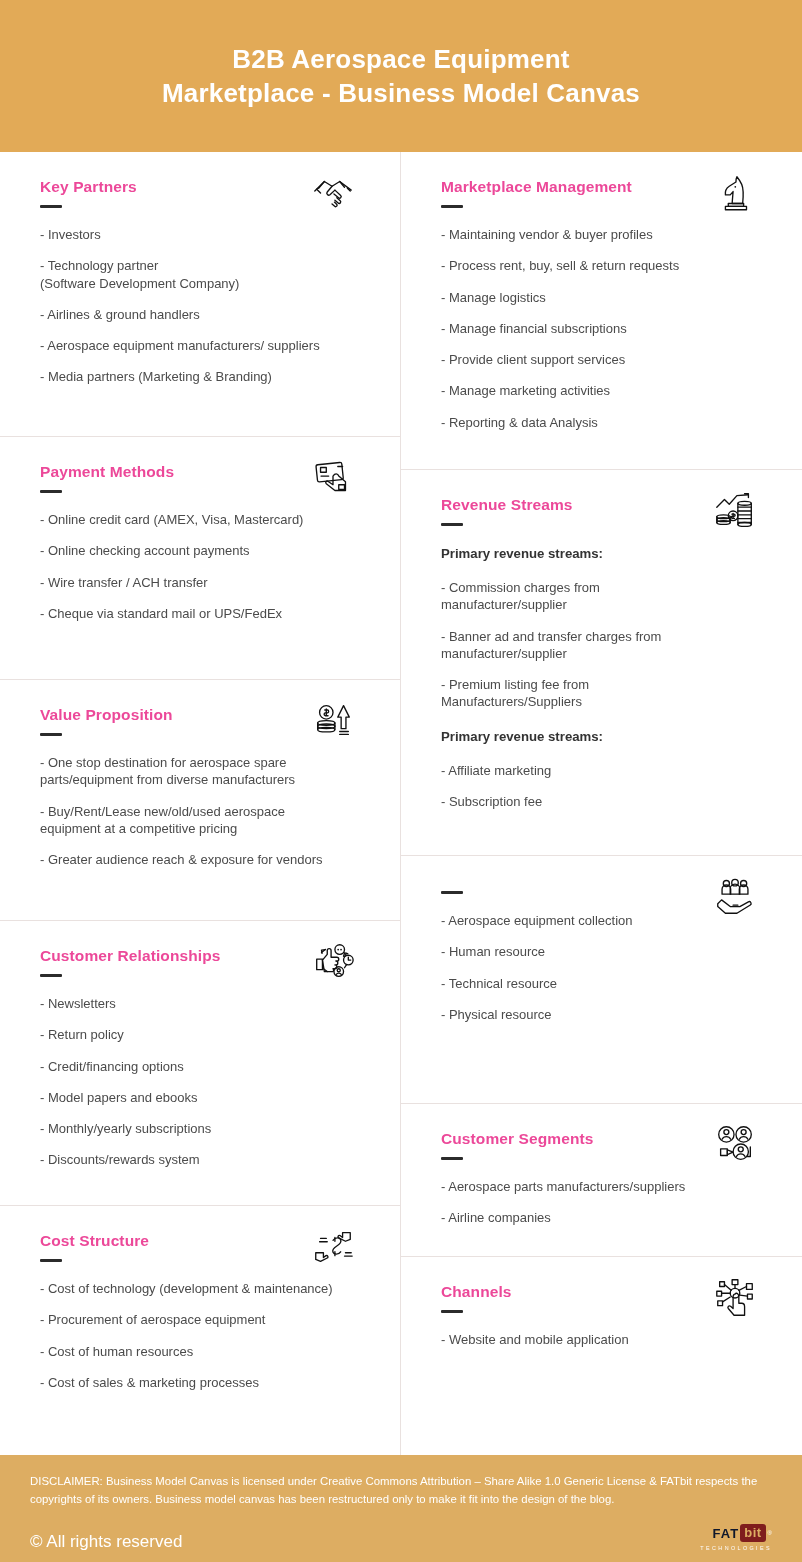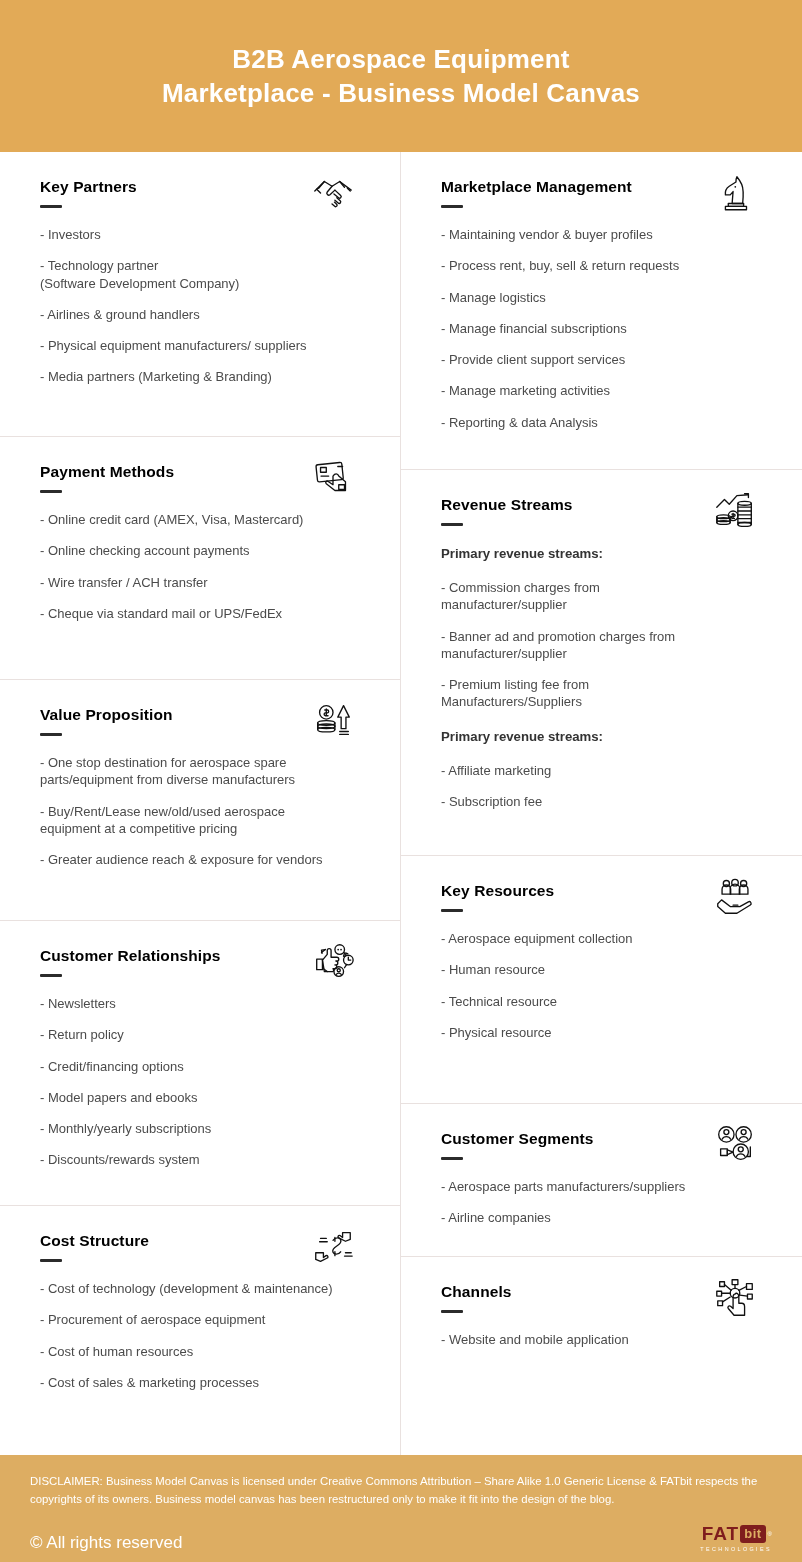--- a/index.html
+++ b/index.html
@@ -57,21 +57,21 @@
   }
   .card:last-child{border-bottom:none;}
 
   .card-head{
     position:relative;
     padding-top:26px;
   }
   .card-title{
     font-size:15.5px;
     font-weight:bold;
-    color:#000000;
+    color:#ec4899;
     letter-spacing:.1px;
     margin:0;
   }
   .card-rule{
     width:22px;height:3px;background:#2b2b2b;
     margin-top:9px;border-radius:1px;
   }
   .card-icon{
     position:absolute;
     right:22px;
@@ -130,21 +130,21 @@
     display:flex;align-items:flex-end;justify-content:space-between;
     margin-top:16px;
   }
   .rights{font-size:17px;margin:0;}
   .logo{
     display:flex;flex-direction:column;align-items:flex-end;
     line-height:1;
   }
   .logo-row{display:flex;align-items:center;gap:1px;}
   .logo-fat{
-    font-size:19px;font-weight:bold;color:#7f1d1d;letter-spacing:1px;
+    font-size:13px;font-weight:bold;color:#0f172a;letter-spacing:1px;
   }
   .logo-bit{
     font-size:13px;font-weight:bold;color:#ddad62;
     background:#7f1d1d;border-radius:3px;
     padding:2px 4px 3px 4px;letter-spacing:.5px;
   }
   .logo-reg{font-size:6px;color:#fff;vertical-align:super;margin-left:1px;}
   .logo-sub{
     font-size:5.4px;color:#fff;letter-spacing:2.4px;margin-top:4px;
   }
@@ -181,21 +181,21 @@
               <path d="M15 12 L9 19 M31 12 l5 6"></path>
               <path d="M7 20 l4 4 M39 19 l3 3"></path>
             </svg>
           </span>
         </div>
         <ul class="list">
           <li>- Investors</li>
           <li>- Technology partner
   (Software Development Company)</li>
           <li>- Airlines &amp; ground handlers</li>
-          <li>- Physical equipment manufacturers/ suppliers</li>
+          <li>- Aerospace equipment manufacturers/ suppliers</li>
           <li>- Media partners (Marketing &amp; Branding)</li>
         </ul>
       </div>
 
       <div class="card pm">
         <div class="card-head">
           <h2 class="card-title">Payment Methods</h2>
           <div class="card-rule"></div>
           <span class="card-icon">
             <svg viewBox="0 0 48 48" fill="none" stroke="#111" stroke-width="1.4" stroke-linecap="round" stroke-linejoin="round">
@@ -344,35 +344,34 @@
               <path d="M27 16 v22 M41 16 v22"></path>
               <ellipse cx="34" cy="38" rx="7" ry="2"></ellipse>
               <path d="M27 20 h14 M27 24 h14 M27 28 h14 M27 32 h14 M27 36 h14"></path>
             </svg>
           </span>
         </div>
         <p class="sub-title first">Primary revenue streams:</p>
         <ul class="list">
           <li>- Commission charges from
   manufacturer/supplier</li>
-          <li>- Banner ad and promotion charges from
+          <li>- Banner ad and transfer charges from
    manufacturer/supplier</li>
           <li>- Premium listing fee from
   Manufacturers/Suppliers</li>
         </ul>
         <p class="sub-title">Primary revenue streams:</p>
         <ul class="list">
           <li>- Affiliate marketing</li>
           <li>- Subscription fee</li>
         </ul>
       </div>
 
       <div class="card kr">
         <div class="card-head">
-          <h2 class="card-title">Key Resources</h2>
           <div class="card-rule"></div>
           <span class="card-icon">
             <svg viewBox="0 0 48 48" fill="none" stroke="#111" stroke-width="1.4" stroke-linecap="round" stroke-linejoin="round">
               <circle cx="15" cy="10" r="3.2"></circle>
                 <path d="M10.5 21 v-5 a4.5 4.5 0 0 1 9 0 v5z"></path>
               <circle cx="24" cy="9" r="3.4"></circle>
                 <path d="M19 21 v-5.5 a5 5 0 0 1 10 0 V21z"></path>
               <circle cx="33" cy="10" r="3.2"></circle>
                 <path d="M28.5 21 v-5 a4.5 4.5 0 0 1 9 0 v5z"></path>
               <path d="M6 31 l4-4 9 7 h10 l9-5 c2-1.1 4 2 2 3.3 L26 41 H14 L6 34z"></path>

